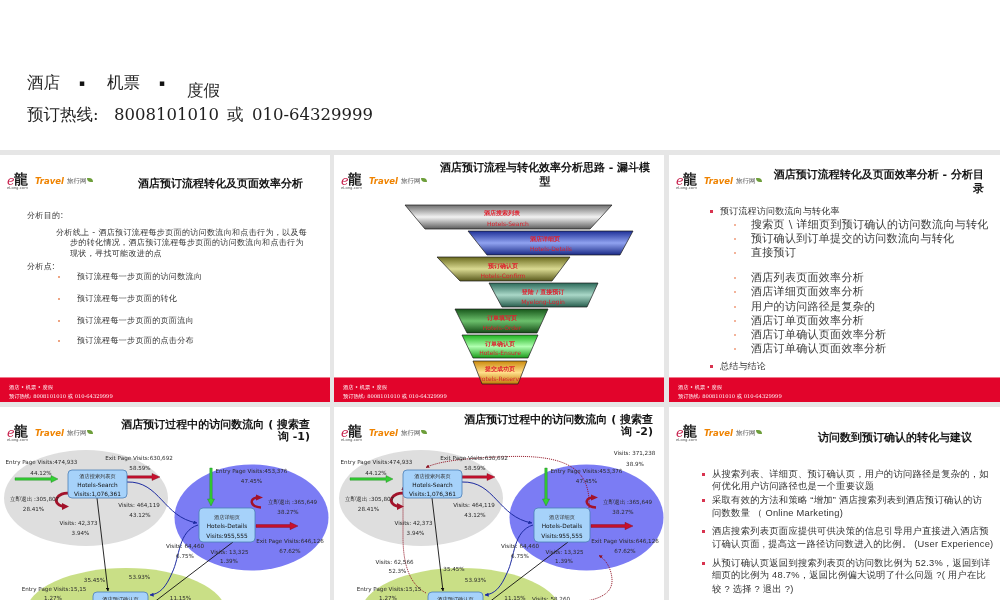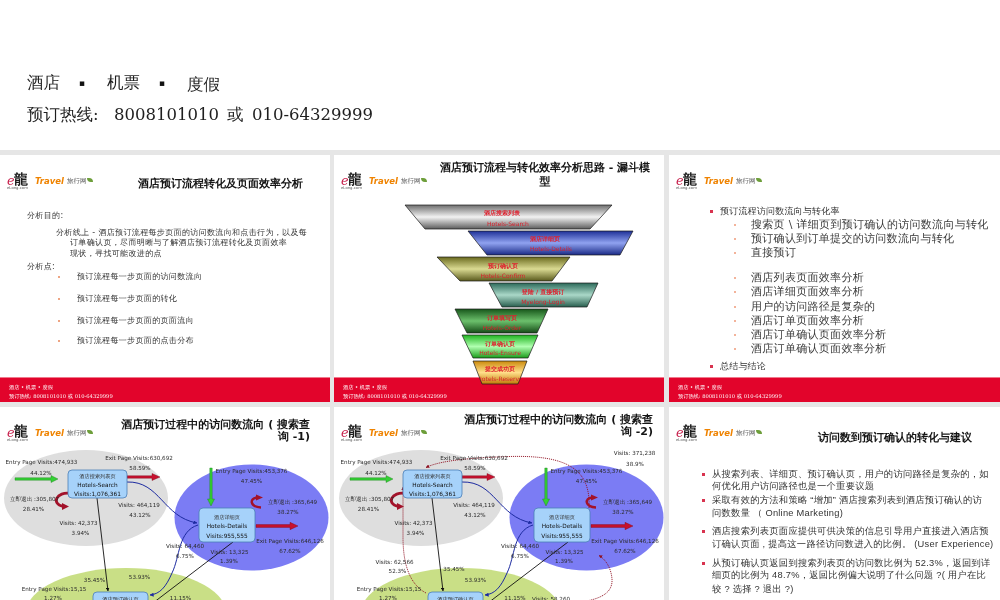--- a/index.html
+++ b/index.html
@@ -59,21 +59,21 @@
   .fen { font-size: 6px; fill: #d8202c; }
 </style>
 </head>
 <body>
 
 <div>
   <span class="hdr" style="left:27px;top:73px">酒店</span>
   <span class="hdr sep" style="left:79px;top:73px">▪</span>
   <span class="hdr" style="left:107px;top:73px">机票</span>
   <span class="hdr sep" style="left:159px;top:73px">▪</span>
-  <span class="hdr" style="left:187px;top:75px">度假</span>
+  <span class="hdr" style="left:187px;top:81px">度假</span>
 
   <span class="hdr" style="left:27px;top:105px">预订热线:</span>
   <span class="hdr" style="left:114px;top:105px">8008101010</span>
   <span class="hdr" style="left:227px;top:105px">或</span>
   <span class="hdr" style="left:252px;top:105px">010-64329999</span>
 </div>
 
 <div class="grid-bg"></div>
 
 <div class="slide" style="left:0;top:155px">
@@ -82,21 +82,21 @@
     <span class="dragon">龍</span>
     <span class="travel">Travel</span>
     <span class="cn">旅行网</span>
     <span class="leaf"></span>
     <span class="domain">eLong.com</span>
   </div>
   <div class="slide-title" style="left:138px;top:21.5px">酒店预订流程转化及页面效率分析</div>
 
   <span class="s1t" style="left:27px;top:56px">分析目的:</span>
   <span class="s1t" style="left:56px;top:72.7px">分析线上 - 酒店预订流程每步页面的访问数流向和点击行为，以及每</span>
-  <span class="s1t" style="left:70px;top:83.3px">订单确认页，尽而明晰与了解酒店预订流程转化及页面效率</span>
+  <span class="s1t" style="left:70px;top:83.3px">步的转化情况，酒店预订流程每步页面的访问数流向和点击行为</span>
   <span class="s1t" style="left:70px;top:94px">现状，寻找可能改进的点</span>
   <span class="s1t" style="left:27px;top:106.5px">分析点:</span>
 
   <span class="odot" style="left:58px;top:120.8px"></span>
   <span class="s1t" style="left:77px;top:117px">预订流程每一步页面的访问数流向</span>
   <span class="odot" style="left:58px;top:142.8px"></span>
   <span class="s1t" style="left:77px;top:139px">预订流程每一步页面的转化</span>
   <span class="odot" style="left:58px;top:164.8px"></span>
   <span class="s1t" style="left:77px;top:161px">预订流程每一步页面的页面流向</span>
   <span class="odot" style="left:58px;top:184.8px"></span>
@@ -208,20 +208,24 @@
 </div>
 
 <div class="slide" style="left:669px;top:155px;width:331px">
   <div class="logo">
     <span class="e">e</span>
     <span class="dragon">龍</span>
     <span class="travel">Travel</span>
     <span class="cn">旅行网</span>
     <span class="leaf"></span>
     <span class="domain">eLong.com</span>
+  </div>
+  <div class="slide-title" style="left:100px;top:13px;width:215px;text-align:right;line-height:14px">
+    <span class="tl">酒店预订流程转化及页面效率分析 - 分析目</span>
+    <span class="tl">录</span>
   </div>
 
   <div class="li l1" style="top:50px">
       <span class="sq" style="left:33px"></span>
       <span class="tx" style="left:43px">预订流程访问数流向与转化率</span>
     </div>
   <div class="li l2" style="top:65px">
       <span class="dot" style="left:65px"></span>
       <span class="tx" style="left:82px">搜索页 \ 详细页到预订确认的访问数流向与转化</span>
     </div>

